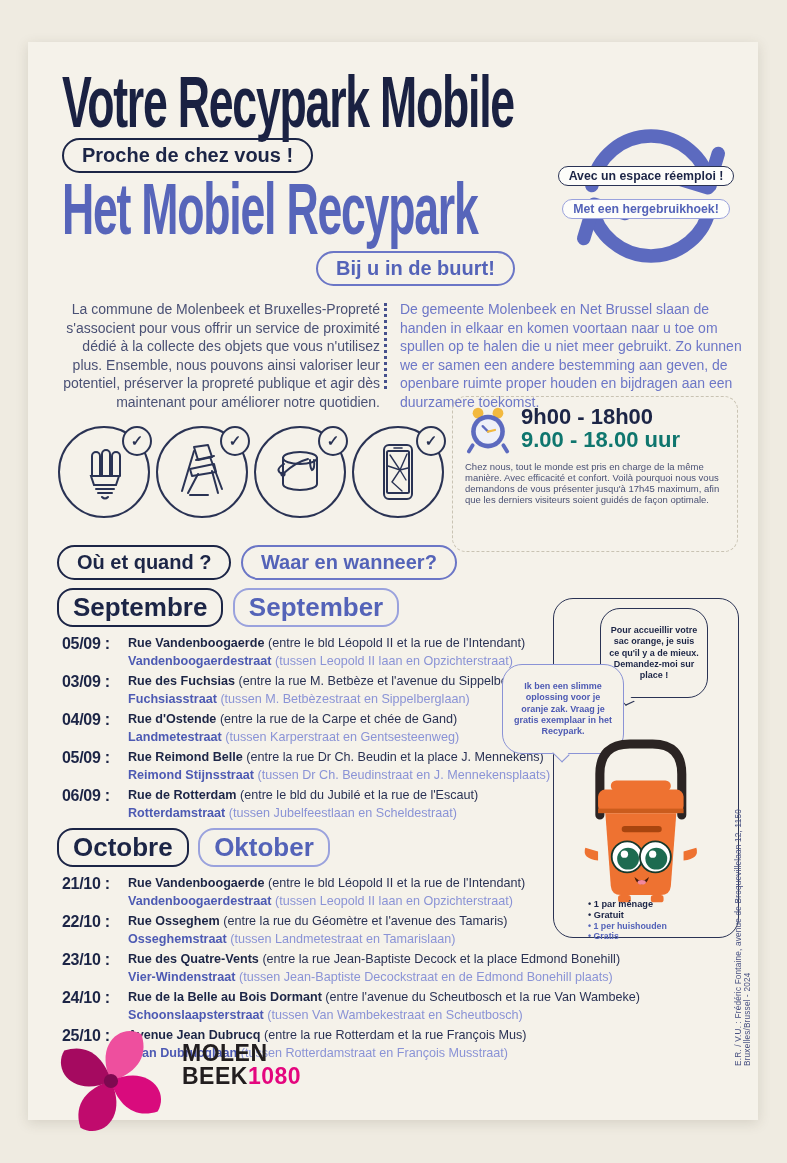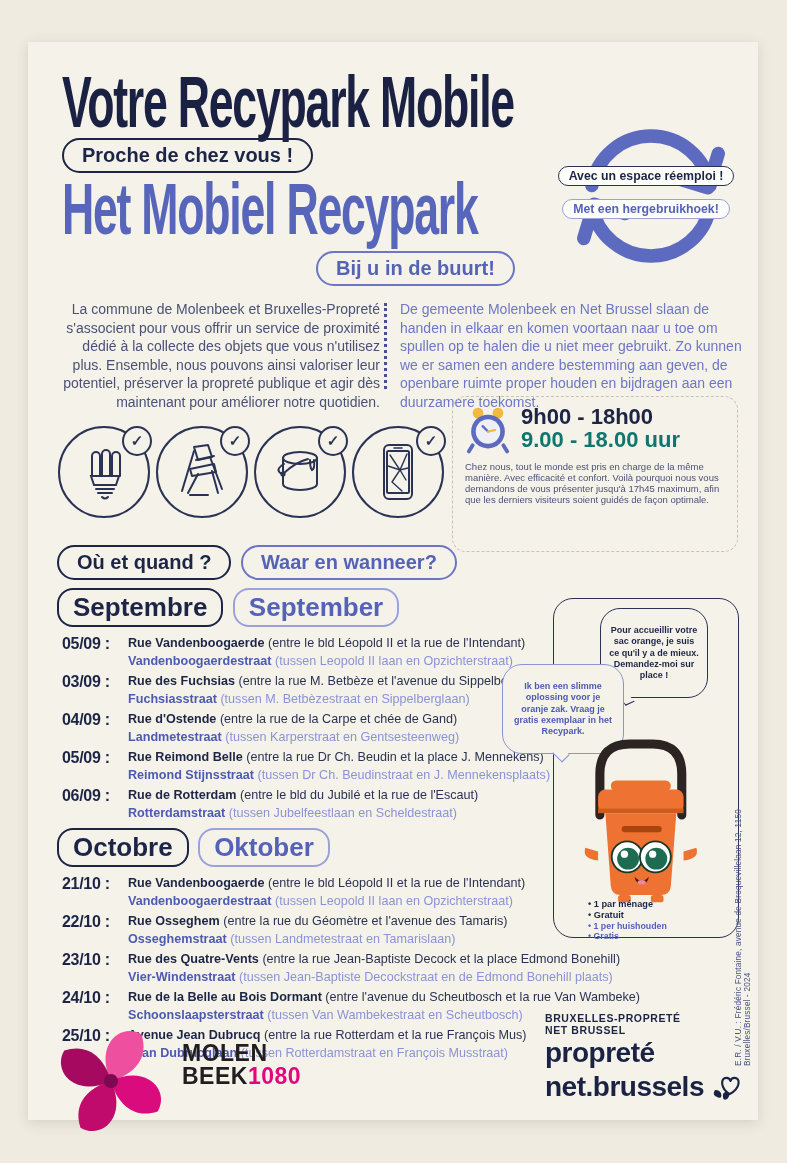--- a/index.html
+++ b/index.html
@@ -316,27 +316,14 @@
       <path d="M62 66 C98 49 120 76 108 96 C84 104 68 88 62 66 Z" fill="#d90b7d"></path>
       <path d="M62 66 C79 102 52 124 32 112 C24 88 40 72 62 66 Z" fill="#c00b6d"></path>
       <path d="M62 66 C26 83 4 56 16 36 C40 28 56 44 62 66 Z" fill="#a50a60"></path>
       <circle cx="62" cy="66" r="7" fill="#7e0950"></circle>
     </g>
   </svg>
   <div class="abs molenbeek-text">
     <div>MOLEN</div>
     <div><span>BEEK</span><span class="pink">1080</span></div>
   </div>
-  <div class="abs agency">
-    <div class="small">BRUXELLES-PROPRETÉ</div>
-    <div class="small">NET BRUSSEL</div>
-    <div class="brand">propreté</div>
-    <div class="brand brand-row">
-      <span>net.brussels</span>
-      <svg width="36" height="30" viewBox="0 0 44 36" style="margin-left:6px;">
-        <path d="M24 28 C12 20 13 8 20 8 C24 8 25 12 25 12 C25 12 26 8 30 8 C37 8 38 20 24 28 Z" fill="none" stroke="#1b2344" stroke-width="2.6" stroke-linejoin="round"></path>
-        <path d="M10 32 q-8 -2 -4 -9 q8 0 8 7 q0 3 -4 2z" fill="#1b2344"></path>
-        <path d="M16 33 q-2 -8 5 -8 q5 4 0 9 q-4 2 -5 -1z" fill="#1b2344"></path>
-      </svg>
-    </div>
-  </div>
 
 </div>
 
 </body></html>

